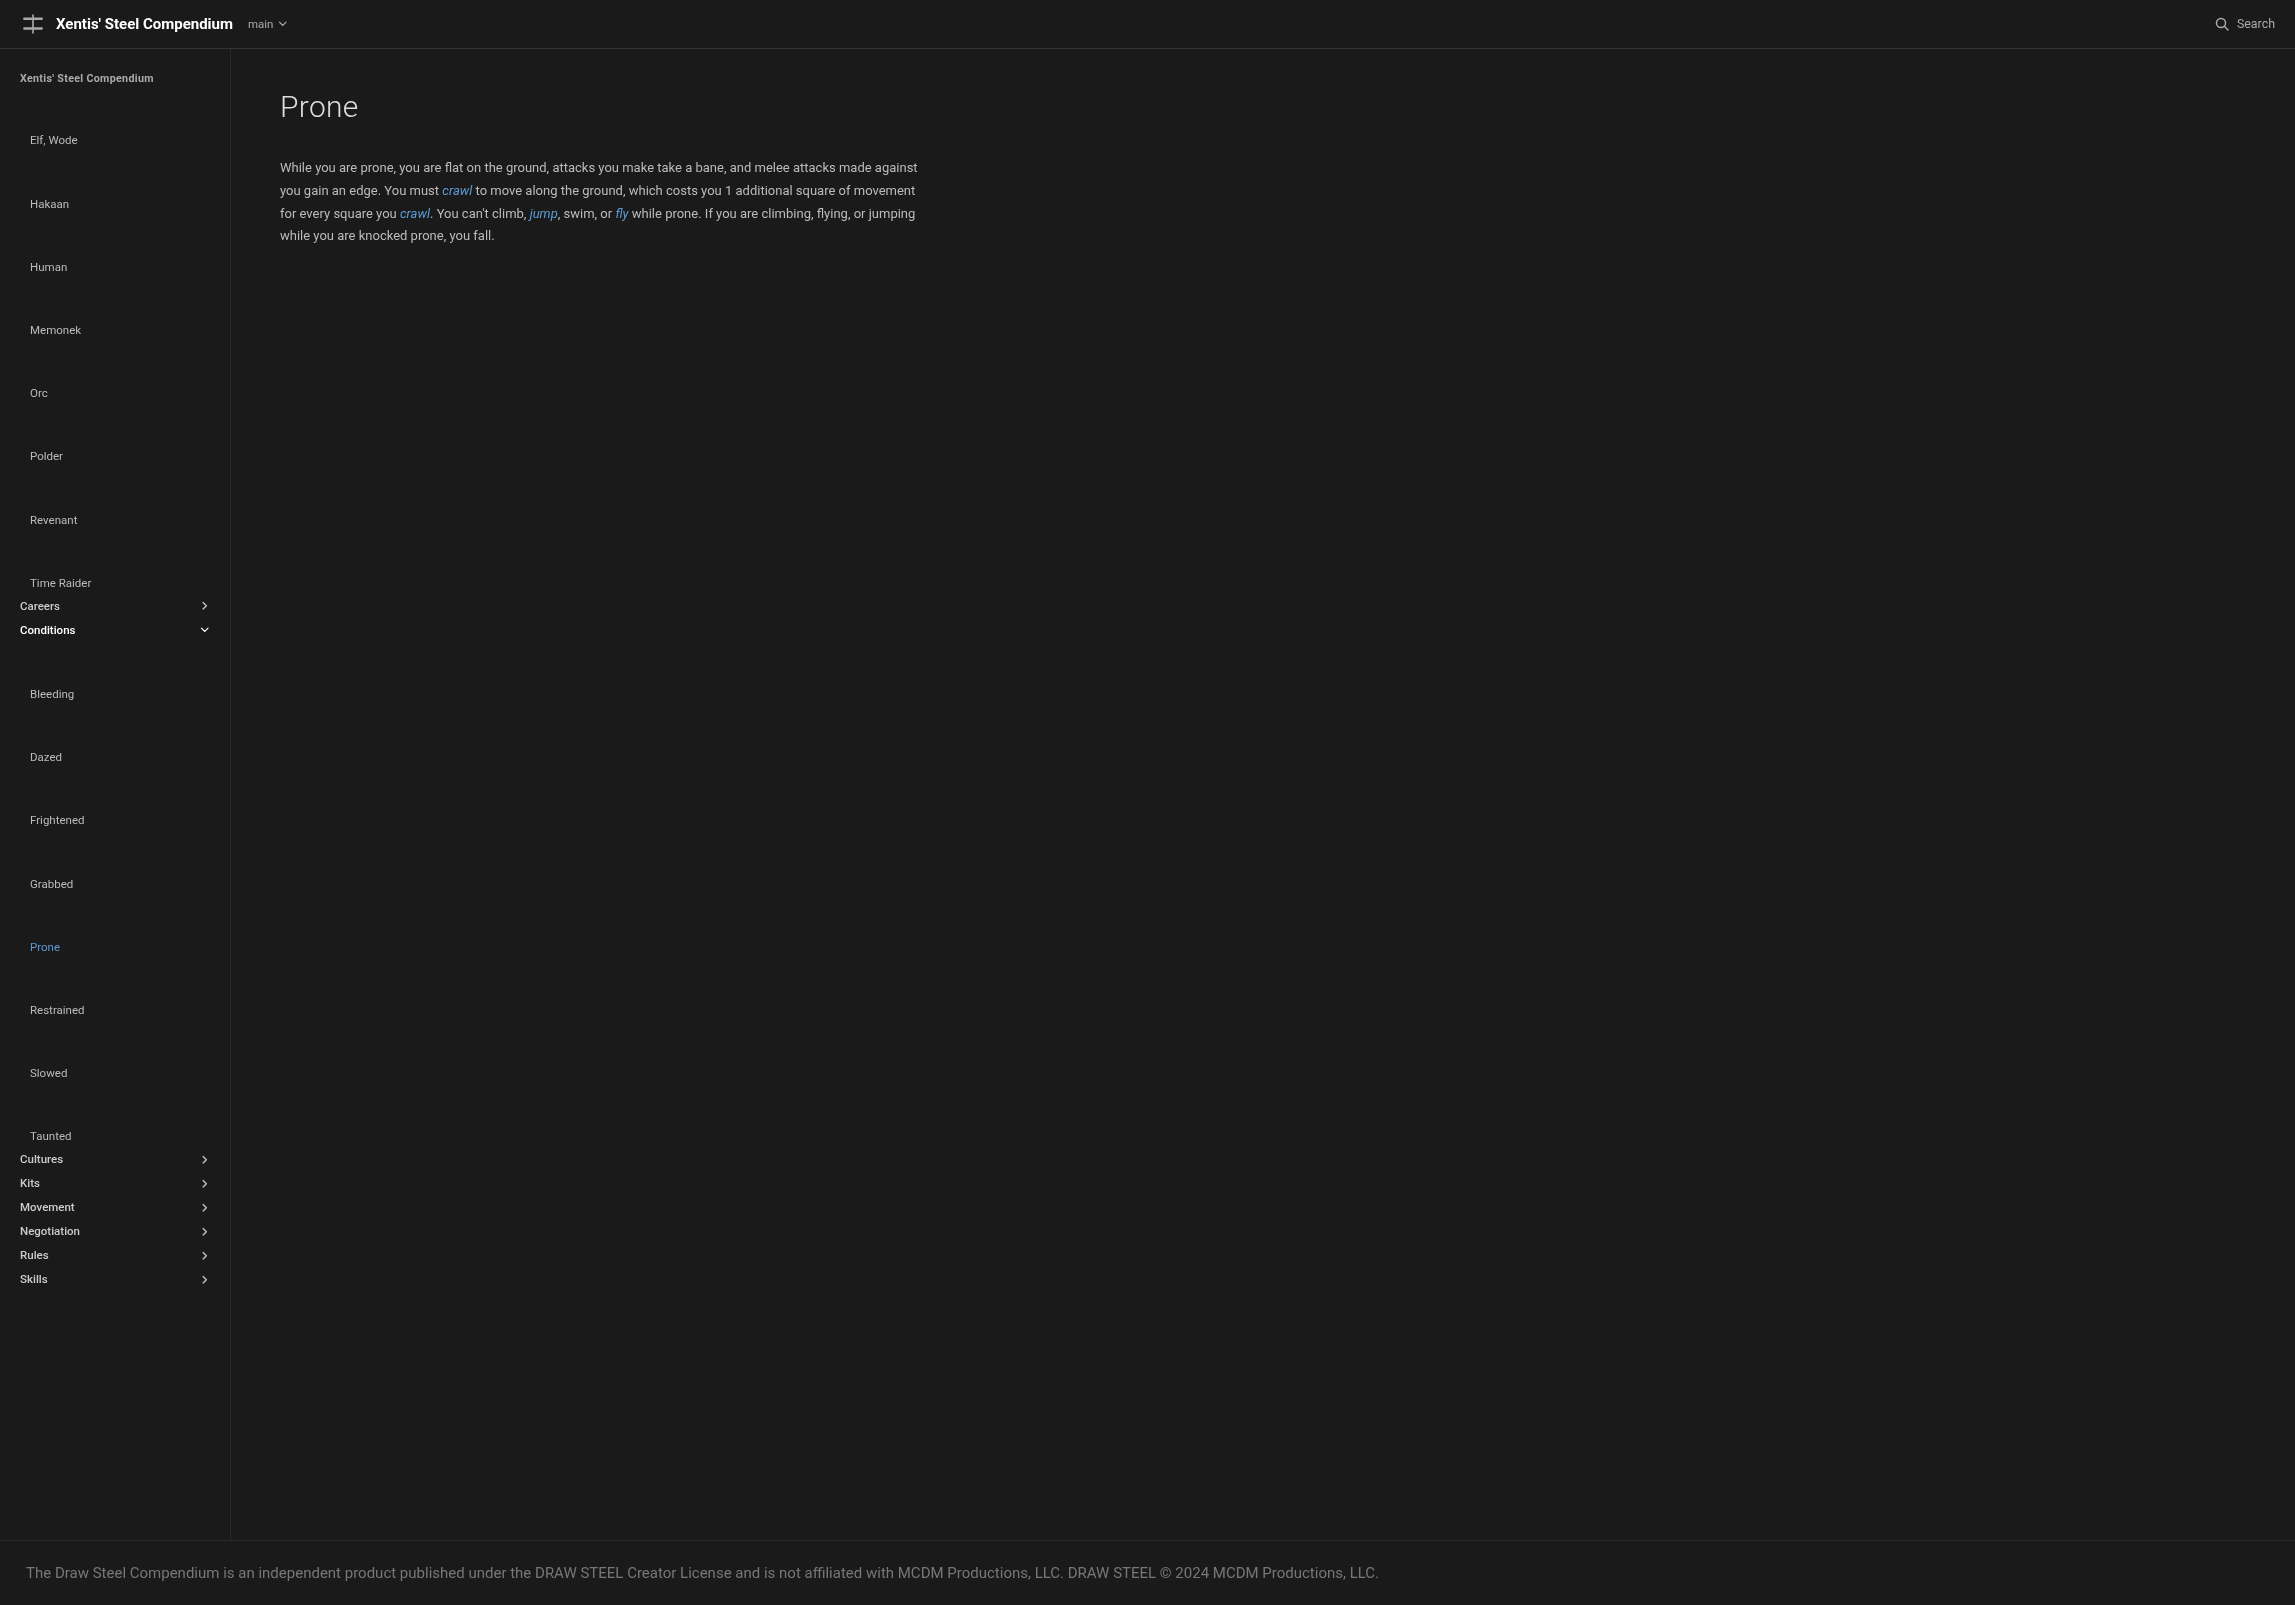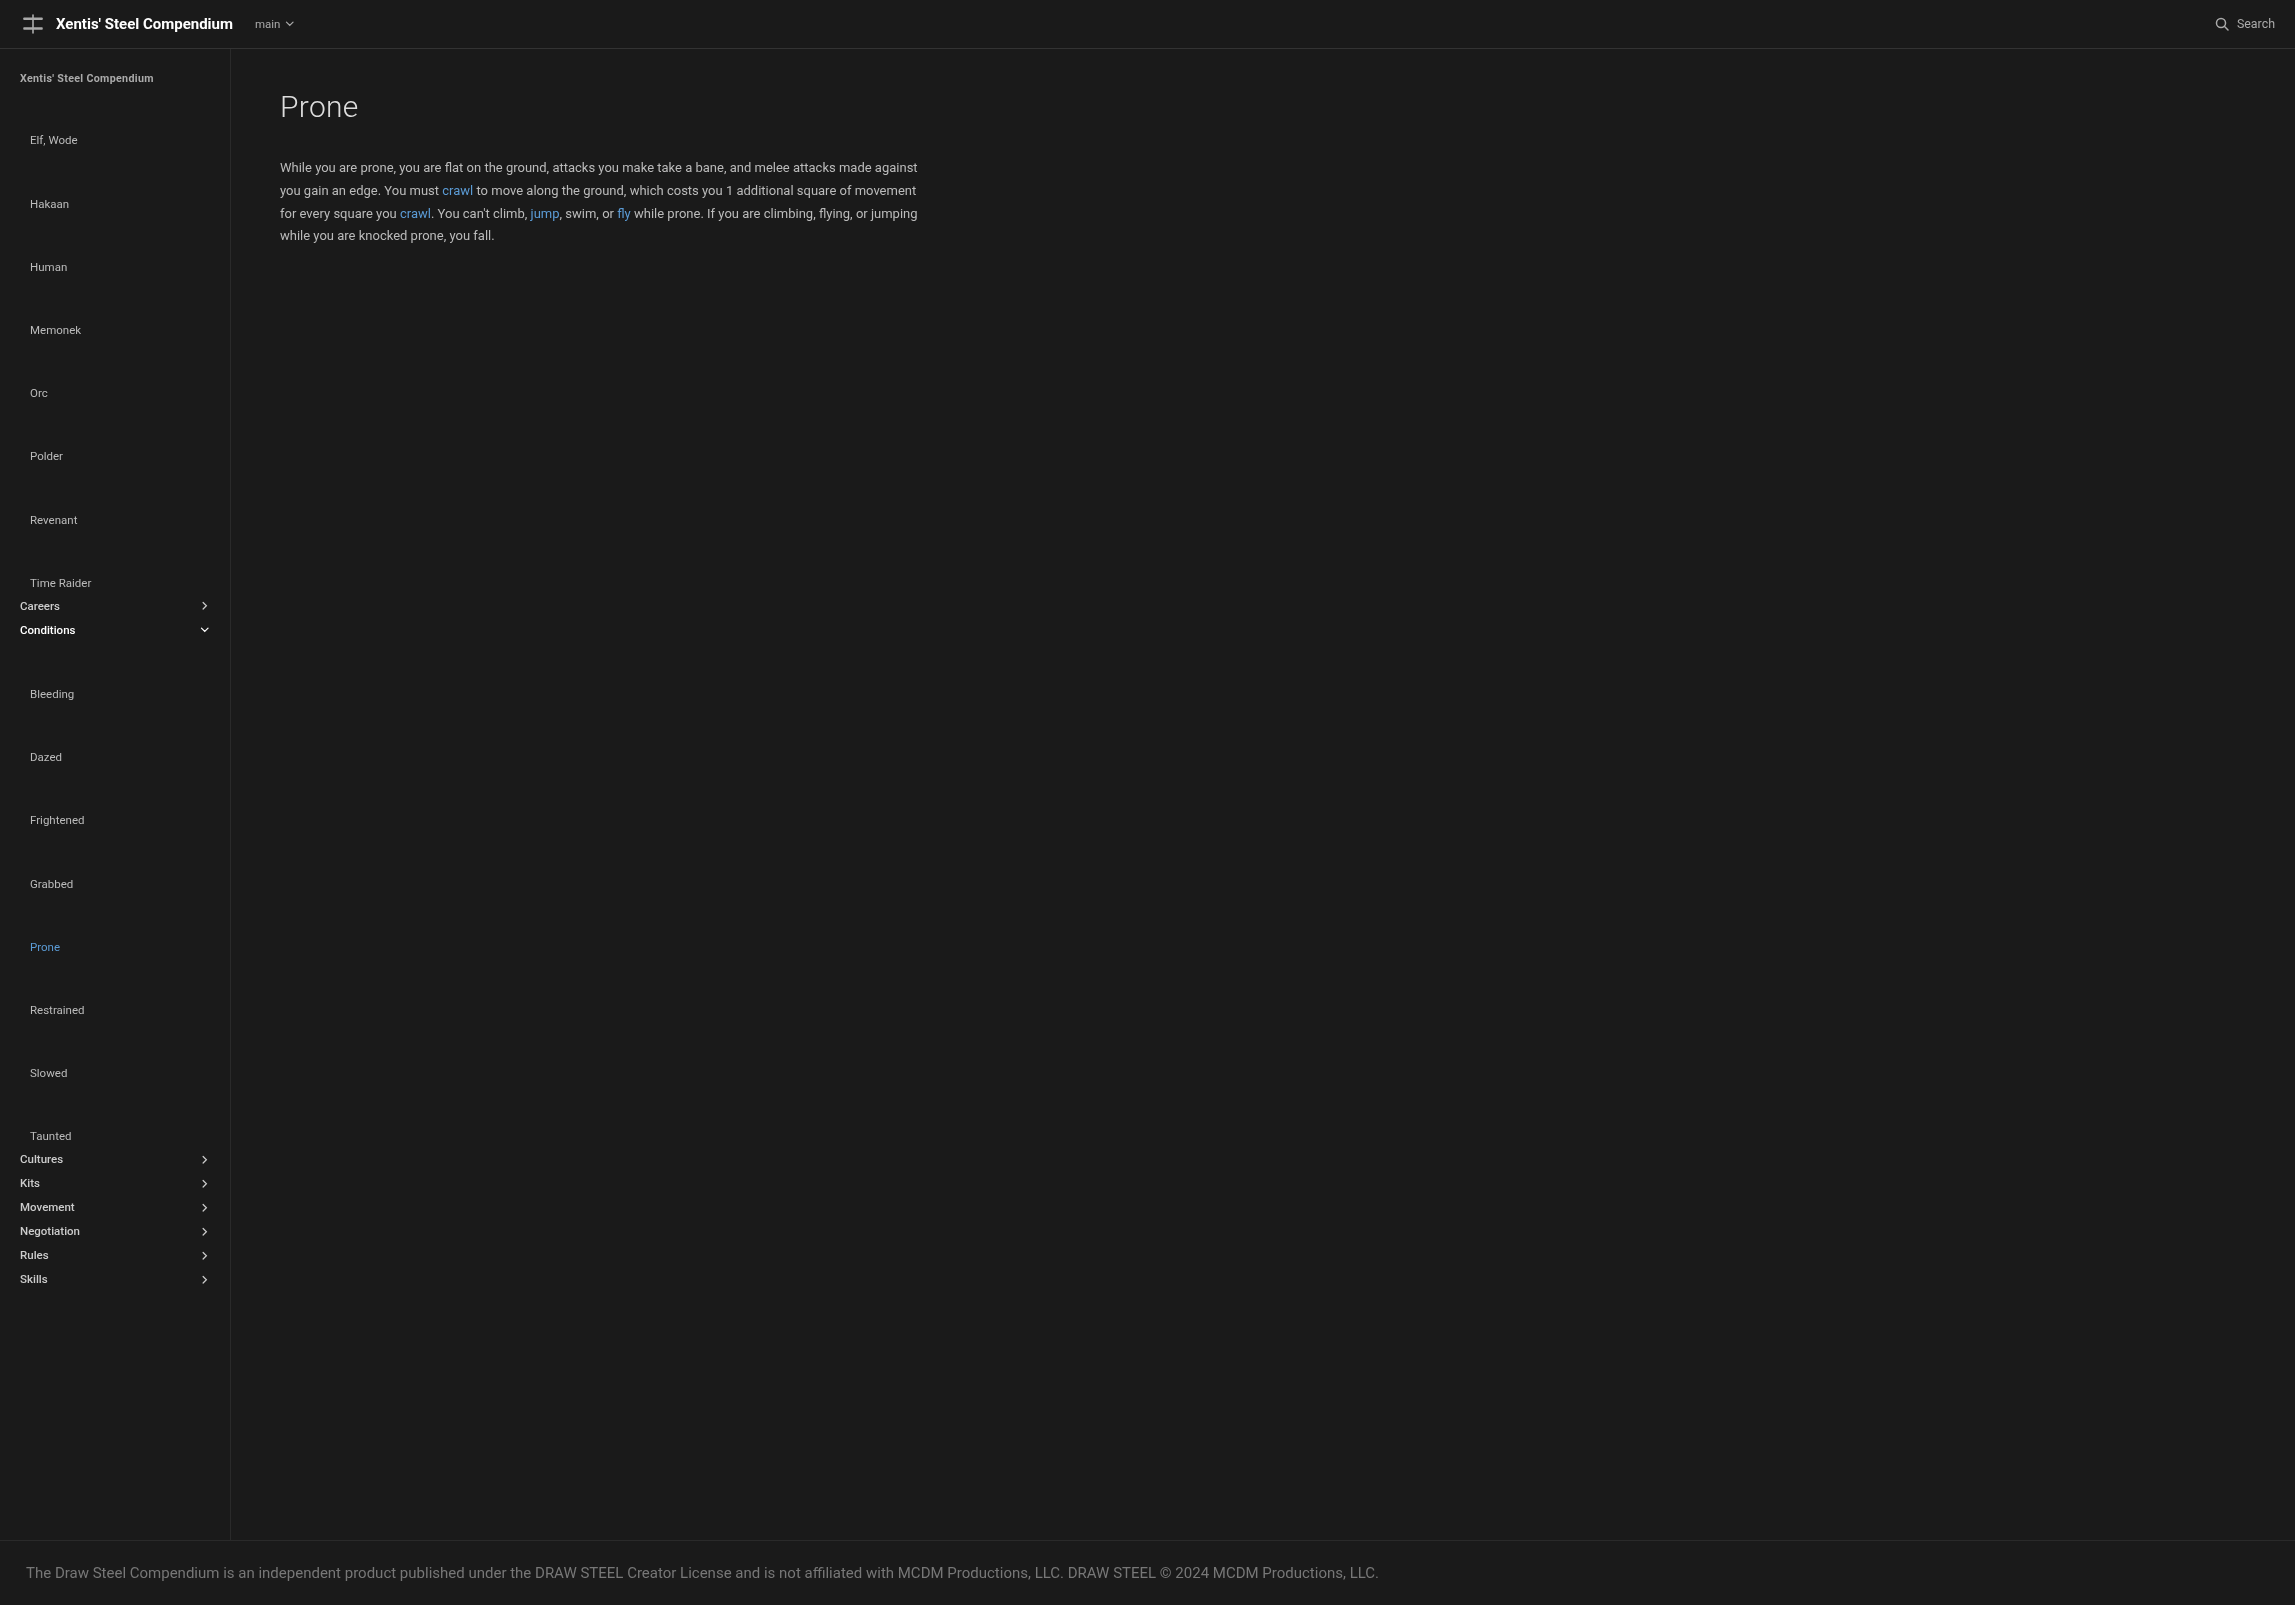--- a/index.html
+++ b/index.html
@@ -41,21 +41,21 @@
       font-weight: 700;
       color: #fff;
       white-space: nowrap;
     }
     .topnav-branch {
       display: flex;
       align-items: center;
       gap: 3.3px;
       color: #aaa;
       font-size: 11.5px;
-      margin-left: 9px;
+      margin-left: 2px;
       cursor: pointer;
     }
     .topnav-spacer { flex: 1; }
     .topnav-search {
       display: flex;
       align-items: flex-start;
       gap: 6.6px;
       color: #aaa;
       font-size: 12.4px;
       cursor: pointer;
@@ -139,20 +139,21 @@
     }
     .content-body p {
       font-size: 13px;
       line-height: 1.75;
       color: #bbb;
       margin-bottom: 20px;
     }
     .content-link {
       color: #5b9bd5;
       text-decoration: none;
+      font-style: italic;
     }
 
     
     .footer {
       background: #1a1a1a;
       border-top: 0.8px solid #2a2a2a;
       padding: 20px 26px;
       font-size: 15px;
       color: #777;
       line-height: 1.6;

